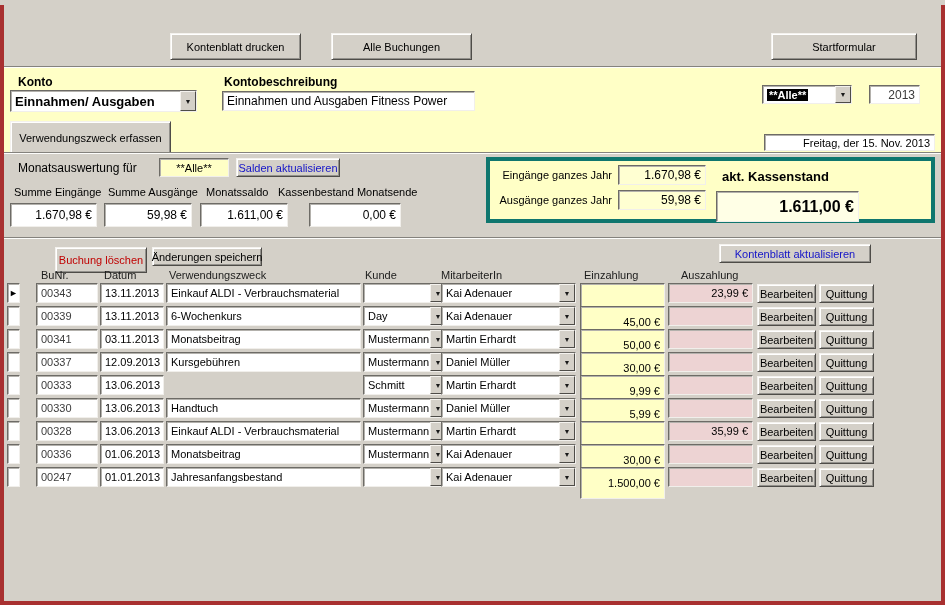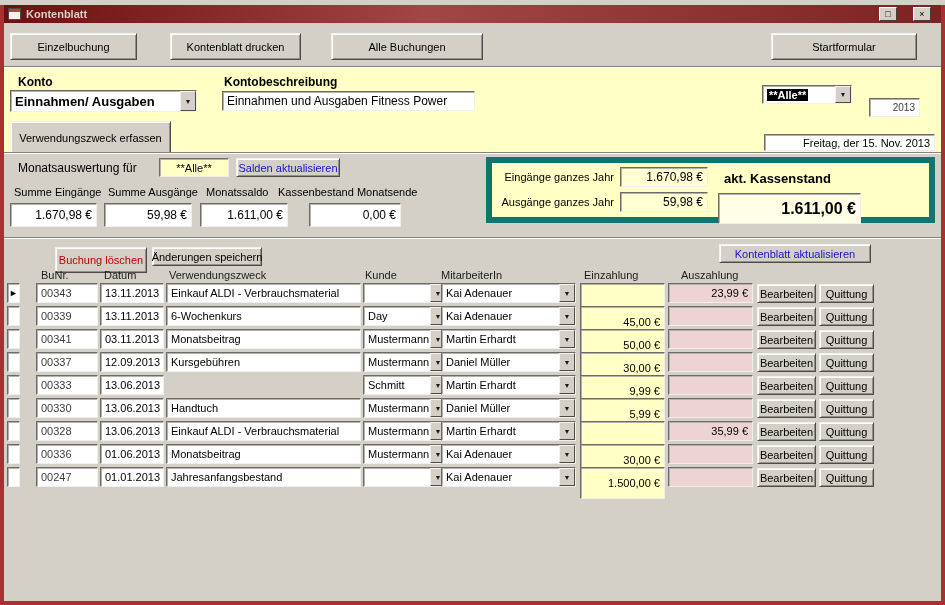--- a/index.html
+++ b/index.html
@@ -39,21 +39,21 @@
   .ycell{background:#ffffc6}
   .ycell2{background:#ffffd2}
   .pcell{background:#edd3d3}
 
   .combo{padding-right:19px}
   .ddbtn{position:absolute;right:0;top:0;bottom:0;width:16px;background:#d4d0c8;
     border:1px solid;border-color:#f4f2ee #4e4c48 #4e4c48 #f4f2ee;
     display:flex;align-items:center;justify-content:center;font-size:7px;color:#1a1a1a;cursor:pointer}
   .sel{background:#000;color:#fff;padding:0 2px}
 
-  .sumpanel{position:absolute;left:486px;top:157px;width:449px;height:66px;background:#ffffc6;border:6px solid #0f766e}
+  .sumpanel{position:absolute;left:486px;top:157px;width:449px;height:66px;background:#ffffc6;border:4px solid #0f766e}
 
   .trow{position:absolute;left:0;width:945px;height:20px}
   .c-sel{left:7px;width:13px;height:20px;padding:0;justify-content:center;font-size:9px}
   .c-bunr{left:36px;width:62px;height:20px;color:#3c3c3c}
   .c-datum{left:100px;width:64px;height:20px}
   .c-zweck{left:166px;width:195px;height:20px}
   .c-kunde{left:363px;width:84px;height:20px}
   .c-mit{left:441px;width:135px;height:20px}
   .c-ein{left:580px;width:85px;height:32px;font-weight:normal}
   .c-aus{left:668px;width:85px;height:20px;font-weight:normal}
@@ -66,49 +66,42 @@
 </style>
 </head>
 <body>
 
 <div class="app">
 
   <div class="frame" id="frameL"></div>
   <div class="frame" id="frameR"></div>
   <div class="frame" id="frameB"></div>
 
-  <div class="titlebar">
-    <span class="winicon"></span>
-    <span class="wtitle">Kontenblatt</span>
-    <span class="tbtn" style="right:44px">□</span>
-    <span class="tbtn" style="right:10px">×</span>
-  </div>
-
-  <div class="btn raised" style="left:10px;top:33px;width:127px;height:27px">Einzelbuchung</div>
+
   <div class="btn raised" style="left:170px;top:33px;width:131px;height:27px">Kontenblatt drucken</div>
-  <div class="btn raised" style="left:331px;top:33px;width:152px;height:27px">Alle Buchungen</div>
+  <div class="btn raised" style="left:331px;top:33px;width:141px;height:27px">Alle Buchungen</div>
   <div class="btn raised" style="left:771px;top:33px;width:146px;height:27px">Startformular</div>
 
   <div class="groove" style="top:66px"></div>
 
   <div class="ypanel"></div>
   <span class="lbl bold" style="left:18px;top:75px;font-size:12px">Konto</span>
   <span class="lbl bold" style="left:224px;top:75px;font-size:12px">Kontobeschreibung</span>
 
   <div class="cell sunken combo bold" style="left:10px;top:90px;width:187px;height:22px;font-size:13px">
     <span>Einnahmen/ Ausgaben</span>
     <span class="ddbtn">▼</span>
   </div>
   <div class="cell sunken" style="left:222px;top:91px;width:253px;height:20px;font-size:12px">Einnahmen und Ausgaben Fitness Power</div>
 
   <div class="cell sunken combo" style="left:762px;top:85px;width:90px;height:19px">
     <span class="sel bold">**Alle**</span>
     <span class="ddbtn">▼</span>
   </div>
-  <div class="cell sunken tr" style="left:869px;top:98px;width:51px;height:19px;font-size:10px;color:#3a3a3a">2013</div>
+  <div class="cell sunken tr" style="left:869px;top:85px;width:51px;height:19px;font-size:12px;color:#3a3a3a">2013</div>
 
   <div class="btn raised" style="left:10px;top:121px;width:161px;height:33px">Verwendungszweck erfassen</div>
   <div class="cell sunken tr" style="left:764px;top:134px;width:171px;height:17px">Freitag, der 15. Nov. 2013</div>
 
   <div class="groove" style="top:152px"></div>
 
   <span class="lbl" style="left:18px;top:161px;font-size:12px">Monatsauswertung für</span>
   <div class="cell sunken ycell tc" style="left:159px;top:158px;width:70px;height:19px">**Alle**</div>
   <div class="btn raised bluetext" style="left:236px;top:158px;width:104px;height:19px">Salden aktualisieren</div>
 

